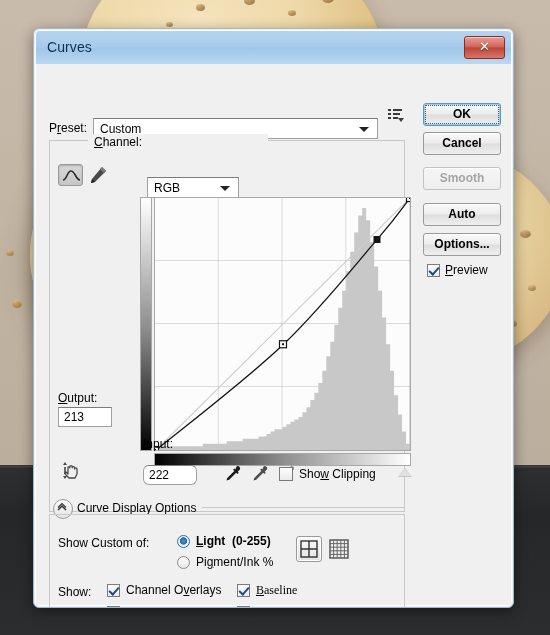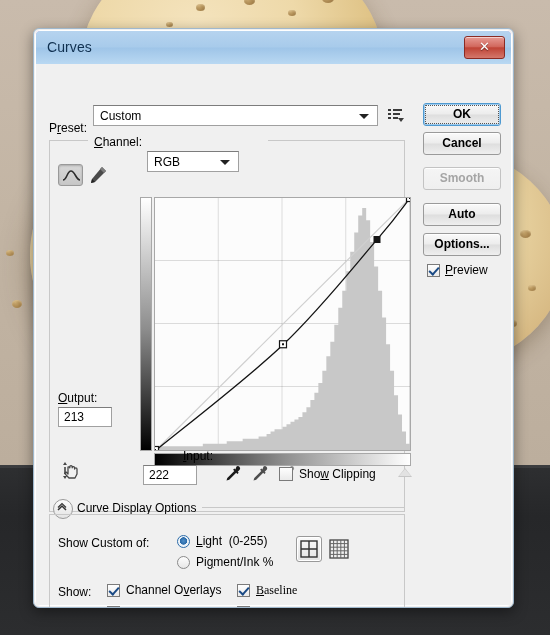--- a/index.html
+++ b/index.html
@@ -51,21 +51,21 @@
   .closebtn span{position:absolute;left:0;right:0;top:2px;text-align:center;
      color:#fff;font-size:13px;font-weight:bold;text-shadow:0 1px 1px rgba(0,0,0,.45);}
   .body{position:absolute;left:0;top:33px;right:0;bottom:0;background:#f0f0f0;}
 
   
   .lbl{font-size:12px;color:#000;}
   .u{text-decoration:underline;}
   .field{background:#fff;border:1px solid #a0a0a0;border-top-color:#7c7c7c;
      box-sizing:border-box;font-size:12px;padding:2px 5px;color:#000;}
   .combo{position:relative;background:#fff;border:1px solid #a0a0a0;border-top-color:#7c7c7c;
-     box-sizing:border-box;font-size:12px;cursor:pointer;}
+     box-sizing:border-box;font-size:12px;cursor:pointer;margin-top:13px;}
   .combo .val{position:absolute;left:6px;top:3px;}
   .caret{position:absolute;width:0;height:0;border-left:5px solid transparent;
      border-right:5px solid transparent;border-top:5px solid #222;}
   .btn{position:absolute;box-sizing:border-box;border:1px solid #9a9a9a;border-radius:3px;
      background:linear-gradient(180deg,#fafafa 0%,#ececec 48%,#dedede 52%,#efefef 100%);
      font-size:12px;text-align:center;line-height:20px;cursor:pointer;color:#000;
      box-shadow:inset 0 1px 0 rgba(255,255,255,.85);font-weight:bold;}
   .btn.default{outline:1px dotted #555;outline-offset:-3px;
      border:1px solid #4f9ad1;box-shadow:0 0 0 1px #9ecbee inset,inset 0 1px 0 rgba(255,255,255,.8);}
   .btn.disabled{color:#a5a5a5;
@@ -227,24 +227,24 @@
 
         <div class="hgrad"></div>
         <div class="slider black" style="left:112px;top:404px;"></div>
         <div class="slider white" style="left:362px;top:404px;"></div>
 
         <div class="lbl" style="position:absolute;left:22px;top:327px;">
           <span class="u">O</span>utput:
         </div>
         <div class="field" style="position:absolute;left:22px;top:343px;width:54px;height:20px;">213</div>
 
-        <div class="lbl" style="position:absolute;left:107px;top:385px;margin-left:40px;">
+        <div class="lbl" style="position:absolute;left:107px;top:373px;">
           <span class="u">I</span>nput:
         </div>
-        <div class="field" style="position:absolute;left:107px;top:401px;width:54px;height:20px;">222</div>
+        <div class="field" style="position:absolute;left:107px;top:401px;width:54px;height:20px;border-radius:6px;">222</div>
 
         <div class="toolbox" style="left:23px;top:396px;width:24px;height:24px;">
           <svg width="24" height="24" viewBox="0 0 24 24">
             <path d="M9 7 v7 l-2-2 -1.4 1.4 L10 18 h6 l2-4 v-5 a1.2 1.2 0 0 0 -2.4 0 v-1.2 a1.2 1.2 0 0 0 -2.4 0 v-1 a1.2 1.2 0 0 0 -2.4 0 v1 a1.2 1.2 0 0 0 -1.8 -.8z" fill="none" stroke="#474747" stroke-width="1.3" stroke-linejoin="round"></path>
             <polygon points="4,5 8,5 6,2" fill="#474747"></polygon>
             <polygon points="4,16 8,16 6,19" fill="#474747"></polygon>
             <rect x="5.2" y="7" width="1.6" height="7" fill="#474747"></rect>
           </svg>
         </div>
 
@@ -274,21 +274,21 @@
             <path d="M4 7.5 L8 3.5 L12 7.5" fill="none" stroke="#333" stroke-width="1.2"></path>
           </svg>
         </div>
         <div class="lbl" style="position:absolute;left:41px;top:437px;">Curve Display Options</div>
         <div class="sep" style="left:166px;top:443px;width:203px;"></div>
 
         <div class="group" style="left:13px;top:450px;width:356px;height:112px;"></div>
 
         <div class="lbl" style="position:absolute;left:22px;top:472px;">Show Custom of:</div>
         <div class="radio on" style="left:141px;top:471px;"></div>
-        <div class="lbl" style="position:absolute;left:160px;top:470px;">
+        <div class="lbl" style="position:absolute;left:160px;top:470px;font-weight:bold;">
           <span class="u">L</span>ight&nbsp; (0-255)
         </div>
         <div class="radio" style="left:141px;top:492px;"></div>
         <div class="lbl" style="position:absolute;left:160px;top:491px;">
           Pi<span class="u">g</span>ment/Ink %
         </div>
 
         <div style="position:absolute;left:260px;top:472px;width:26px;height:26px;box-sizing:border-box;
                     border:1px solid #999;border-radius:3px;
                     background:linear-gradient(180deg,#fafafa,#e4e4e4);cursor:pointer;

